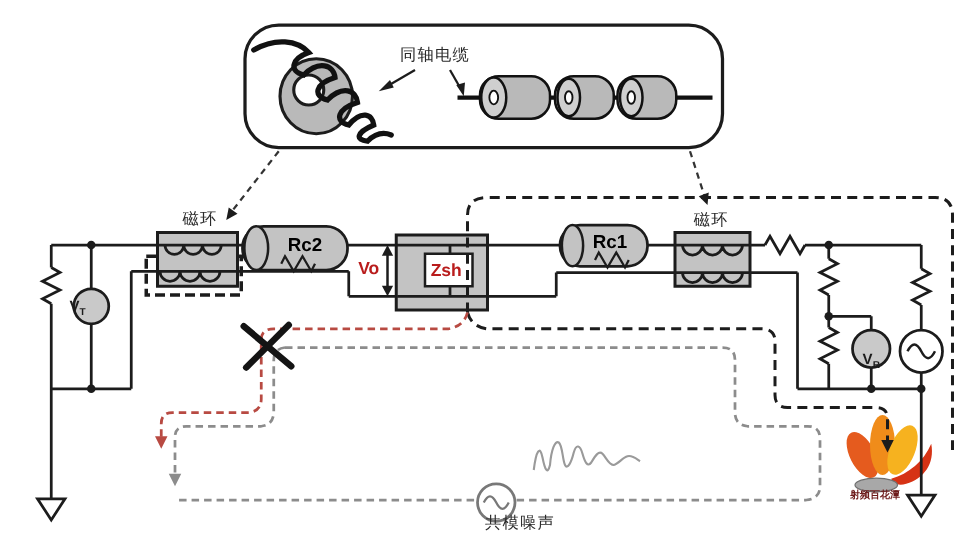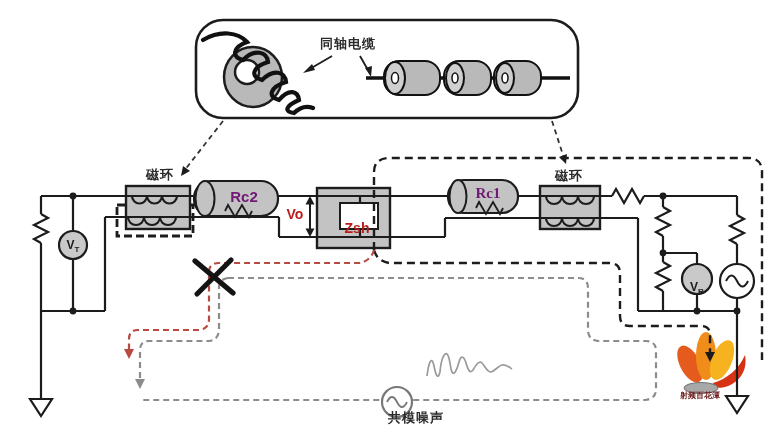--- a/index.html
+++ b/index.html
@@ -11,22 +11,22 @@
     overflow:hidden;
   }
   #stage svg{position:absolute;left:0;top:0;}
   .lbl{
     position:absolute;
     color:#b91c1c;
     white-space:nowrap;
     line-height:1;
     text-align:center;
   }
-  .cn{font-size:13px;font-weight:700;letter-spacing:1px;color:#2a2a2a;}
-  .comp{font-size:15px;font-weight:700;color:#701a75;}
+  .cn{font-size:13px;font-weight:400;letter-spacing:1px;color:#2a2a2a;}
+  .comp{font-size:15px;font-weight:700;color:#000000;}
   .small-comp{font-size:14px;font-weight:700;}
   .vsrc{font-size:12px;font-weight:700;color:#1c1c1c;}
   .vsrc sub{font-size:8px;}
   .wm{font-size:8px;font-weight:700;color:#6d1b1b;letter-spacing:0px;font-family:Liberation Serif, serif;}
 </style>
 </head>
 <body>
 
 <div id="stage">
 
@@ -182,21 +182,21 @@
     <path d="M181,176 L183,166 L190,171 Z" fill="#1c1c1c"></path>
     <path d="M552,121 L564,158" stroke="#333333" stroke-width="1.8" stroke-dasharray="5,4" fill="none"></path>
     <path d="M566,164 L559,157 L567,154 Z" fill="#1c1c1c"></path>
   </g>
 </svg>
 
 <div class="lbl cn" style="left:317px;top:37px;width:62px;">同轴电缆</div>
 <div class="lbl cn" style="left:140px;top:168px;width:40px;">磁环</div>
 <div class="lbl cn" style="left:549px;top:169px;width:40px;">磁环</div>
 <div class="lbl comp" style="left:222px;top:189px;width:44px;">Rc2</div>
-<div class="lbl comp" style="left:466px;top:186px;width:44px;font-family:Liberation Serif, serif;">Rc1</div>
+<div class="lbl comp" style="left:466px;top:186px;width:44px;">Rc1</div>
 <div class="lbl small-comp" style="left:283px;top:207px;width:24px;">Vo</div>
-<div class="lbl small-comp" style="left:340px;top:209px;width:34px;margin-top:12px;">Zsh</div>
-<div class="lbl vsrc" style="left:59px;top:239px;width:28px;"><span>V</span><sub>T</sub></div>
+<div class="lbl small-comp" style="left:340px;top:209px;width:34px;">Zsh</div>
+<div class="lbl vsrc" style="left:48px;top:239px;width:28px;"><span>V</span><sub>T</sub></div>
 <div class="lbl vsrc" style="left:683px;top:281px;width:28px;"><span>V</span><sub>R</sub></div>
 <div class="lbl cn" style="left:384px;top:411px;width:64px;">共模噪声</div>
 <div class="lbl wm" style="left:672px;top:392px;width:56px;">射频百花潭</div>
 
 </div>
 
 </body></html>

